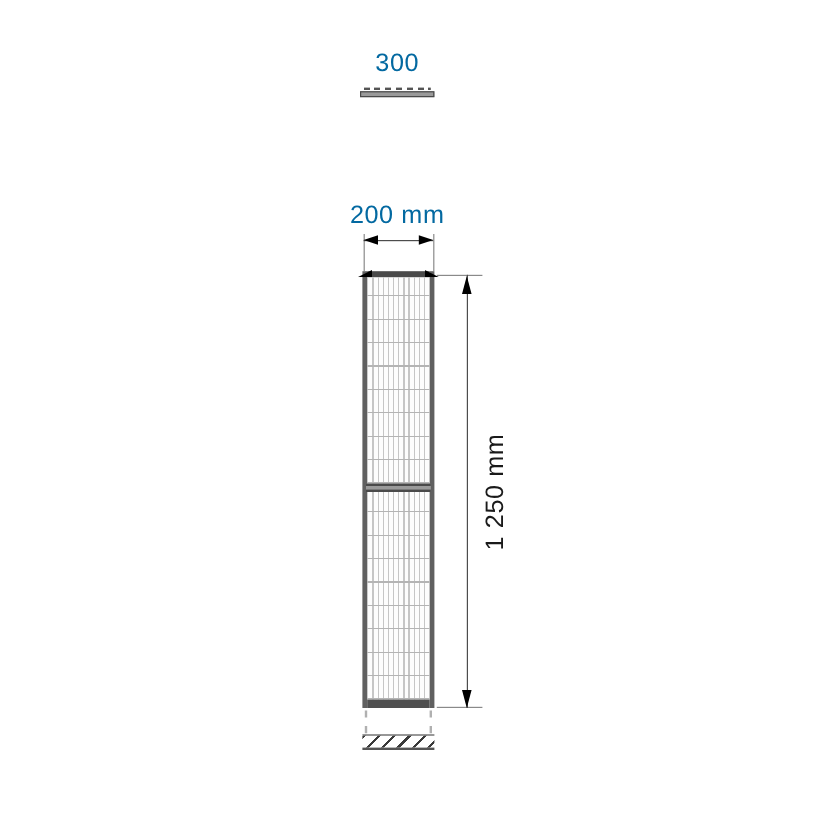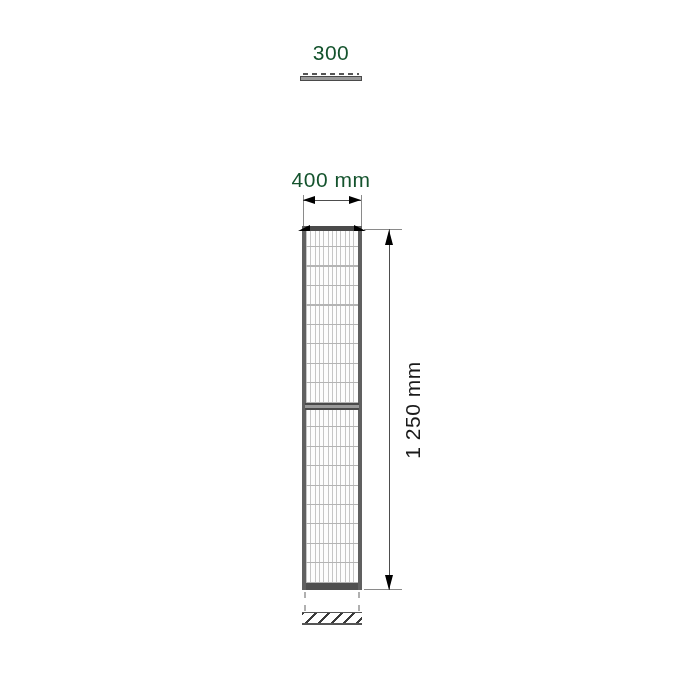--- a/index.html
+++ b/index.html
@@ -2,21 +2,21 @@
 <html><head>
 <meta charset="utf-8">
 <style>
   html,body { margin:0; padding:0; background:#ffffff; }
   .canvas {
     position:relative; width:700px; height:700px; background:#ffffff;
     font-family:"Liberation Sans","DejaVu Sans",sans-serif; color:#1a1a1a;
     overflow:hidden;
   }
   .label {
-    position:absolute; font-size:21px; line-height:22px; color:#14532d;
+    position:absolute; font-size:21px; line-height:22px; color:#0369a1;
     white-space:nowrap; transform:translateX(-50%); letter-spacing:0.5px;
   }
   .v-label {
     position:absolute; font-size:21px; color:#1a1a1a; white-space:nowrap;
     transform:translate(-50%,-50%) rotate(-90deg); letter-spacing:0.5px;
   }
   
   .topview-bar {
     position:absolute; left:300px; top:76px; width:62px; height:5px;
     background:#9a9a9a; border:1px solid #4a4a4a; box-sizing:border-box;
@@ -70,21 +70,21 @@
 </style>
 </head>
 <body>
 
 <div class="canvas">
 
   <div class="label" style="left:331px; top:42px;">300</div>
   <div class="topview-dashes"></div>
   <div class="topview-bar"></div>
 
-  <div class="label" style="left:331px; top:169px;">400 mm</div>
+  <div class="label" style="left:331px; top:169px;">200 mm</div>
   <div class="ext-line-v" style="left:303px; top:195px; height:31px;"></div>
   <div class="ext-line-v" style="left:361px; top:195px; height:31px;"></div>
   <div class="dim-line-h" style="left:303px; top:200px; width:58px;"></div>
   <div class="arrow arrow-left" style="left:303px; top:196px;"></div>
   <div class="arrow arrow-right" style="left:349px; top:196px;"></div>
 
   <div class="panel">
     <div class="rail-top"></div>
     <div class="mesh mesh-upper"></div>
     <div class="rail-mid"></div>

